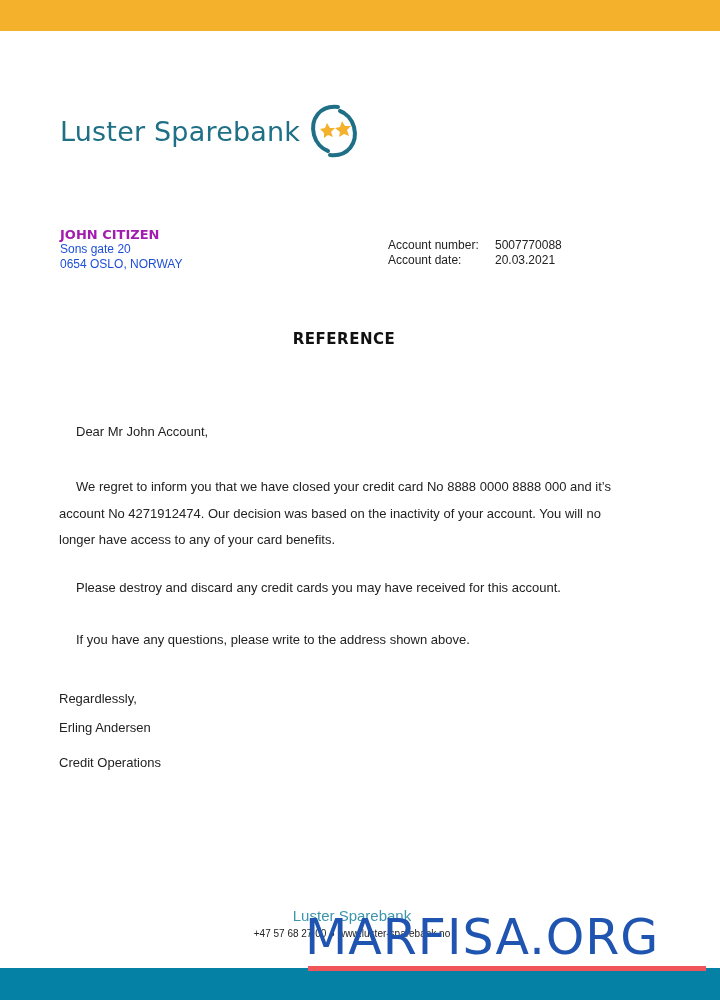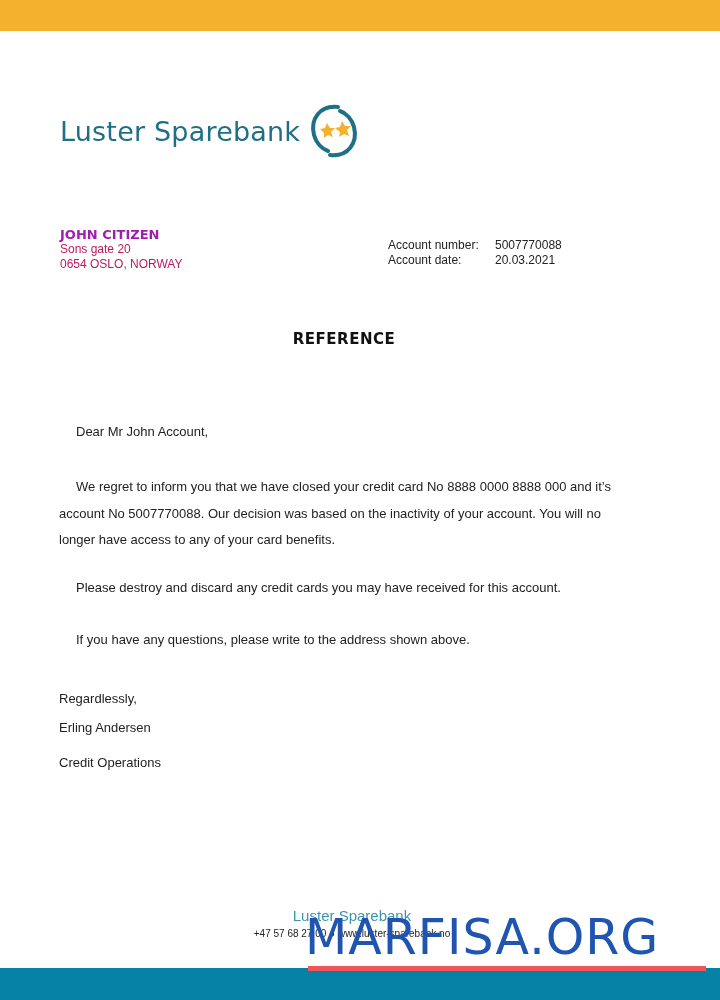--- a/index.html
+++ b/index.html
@@ -8,21 +8,21 @@
       background: #ffffff;
       font-family: "Liberation Sans", sans-serif;
       color: #222;
     }
     .top-bar { position: absolute; left: 0; top: 0; width: 720px; height: 31px; background: #f4b12b; }
     .logo { position: absolute; left: 60px; top: 103px; display: flex; align-items: center; }
     .logo-text { font-family: "DejaVu Sans", sans-serif; font-size: 27px; color: #1f6f86; letter-spacing: 0.2px; }
     .logo-mark { margin-left: 8px; width: 52px; height: 56px; }
     .recipient { position: absolute; left: 60px; top: 227px; }
     .recipient .name { font-family: "DejaVu Sans", sans-serif; font-weight: bold; font-size: 13px; color: #a21caf; }
-    .recipient .line { font-size: 12px; color: #be185d; line-height: 15px; }
+    .recipient .line { font-size: 12px; color: #1d4ed8; line-height: 15px; }
     .account { position: absolute; left: 388px; top: 238px; font-size: 12px; line-height: 15px; }
     .account .row { display: flex; }
     .account .lbl { width: 107px; }
     .title { position: absolute; left: 0; width: 688px; top: 330px; text-align: center; font-family: "DejaVu Sans", sans-serif; font-weight: bold; font-size: 15px; letter-spacing: 0.5px; color: #111; }
     .body-text { position: absolute; left: 59px; width: 580px; font-size: 13px; color: #222; }
     .indent { text-indent: 17px; }
     .salutation { top: 424px; }
     .para1 { top: 474px; line-height: 26.5px; }
     .para2 { top: 580px; }
     .para3 { top: 632px; }
@@ -64,21 +64,21 @@
   </div>
   <div class="row">
     <span class="lbl">Account date:</span>
     <span>20.03.2021</span>
   </div>
 </div>
 
 <div class="title">REFERENCE</div>
 
 <div class="body-text salutation indent">Dear Mr John Account,</div>
-<div class="body-text para1 indent">We regret to inform you that we have closed your credit card No 8888 0000 8888 000 and it’s account No 5007770088. Our decision was based on the inactivity of your account. You will no longer have access to any of your card benefits.</div>
+<div class="body-text para1 indent">We regret to inform you that we have closed your credit card No 8888 0000 8888 000 and it’s account No 4271912474. Our decision was based on the inactivity of your account. You will no longer have access to any of your card benefits.</div>
 <div class="body-text para2 indent">Please destroy and discard any credit cards you may have received for this account.</div>
 <div class="body-text para3 indent">If you have any questions, please write to the address shown above.</div>
 <div class="body-text closing">Regardlessly,</div>
 <div class="body-text signer">Erling Andersen</div>
 <div class="body-text dept">Credit Operations</div>
 
 <div class="footer">
   <div class="bank">Luster Sparebank</div>
   <div class="addr">+47 57 68 27 00 ● www.luster-sparebank.no</div>
 </div>

